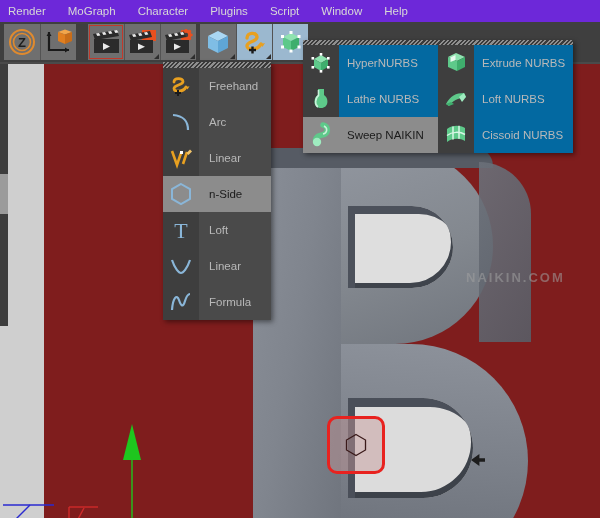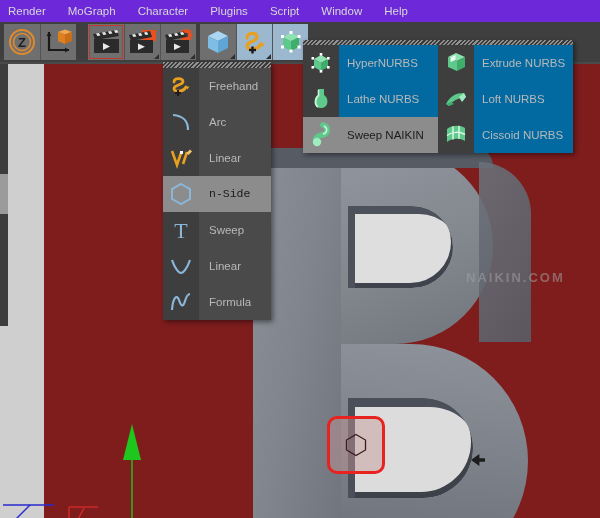--- a/index.html
+++ b/index.html
@@ -145,21 +145,21 @@
   .sm-row .iconbox {
     width: 36px; height: 36px; flex: 0 0 36px;
     display: flex; align-items: center; justify-content: center;
     background: #3e3e3e;
   }
   .sm-row .lbl {
     flex: 1; height: 36px; line-height: 36px; padding-left: 10px;
     font-size: 11.5px; color: #b9b9b9; background: #4a4a4a;
   }
   .sm-row.hl .iconbox { background: #8c8c8c; }
-  .sm-row.hl .lbl { background: #8c8c8c; color: #1b1b1b; font-family: Liberation Mono, monospace; }
+  .sm-row.hl .lbl { background: #8c8c8c; color: #1b1b1b; }
 
   
   .nurbs-menu {
     position: absolute; left: 303px; top: 40px; width: 270px; height: 113px;
     background: #4a4a4a; box-shadow: 2px 2px 5px rgba(0,0,0,.45);
     display: flex;
   }
   .nurbs-col { width: 135px; }
   .nm-row { position: relative; height: 36px; display: flex; align-items: center; }
   .nm-row .iconbox {
@@ -404,21 +404,21 @@
       </div>
       <div class="lbl">n-Side</div>
     </div>
 
     <div class="sm-row">
       <div class="iconbox">
         <svg width="26" height="26" viewBox="0 0 26 26">
           <text x="13" y="21" font-size="22" fill="#8ab6d8" text-anchor="middle" font-family="Liberation Serif, serif">T</text>
         </svg>
       </div>
-      <div class="lbl">Sweep</div>
+      <div class="lbl">Loft</div>
     </div>
 
     <div class="sm-row">
       <div class="iconbox">
         <svg width="26" height="26" viewBox="0 0 26 26">
           <path d="M4 7 C7 16, 11 20, 13 20 C15 20, 19 16, 22 7" stroke="#8ab6d8" stroke-width="2.2" fill="none"></path>
         </svg>
       </div>
       <div class="lbl">Linear</div>
     </div>

